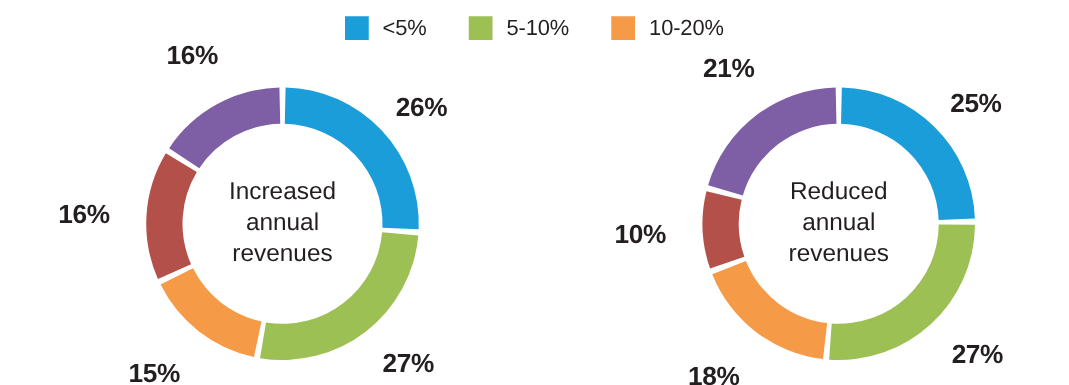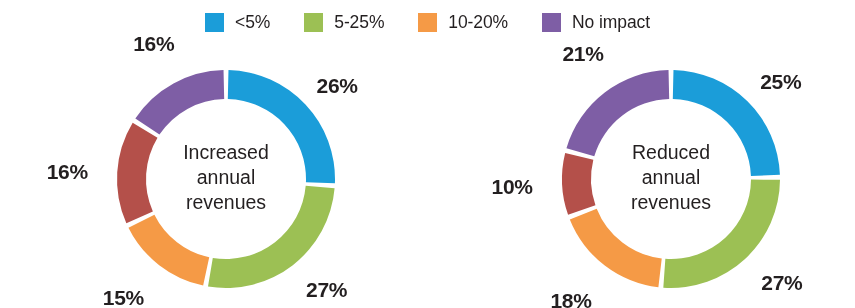--- a/index.html
+++ b/index.html
@@ -91,29 +91,25 @@
 </head>
 <body>
 
 <div id="legend">
     <div class="legend-item">
       <span class="legend-swatch" style="background: rgb(27, 157, 217);"></span>
       <span class="legend-label">&lt;5%</span>
     </div>
     <div class="legend-item">
       <span class="legend-swatch" style="background: rgb(156, 192, 84);"></span>
-      <span class="legend-label">5-25%</span>
+      <span class="legend-label">5-10%</span>
     </div>
     <div class="legend-item">
       <span class="legend-swatch" style="background: rgb(245, 154, 70);"></span>
       <span class="legend-label">10-20%</span>
-    </div>
-    <div class="legend-item">
-      <span class="legend-swatch" style="background: rgb(126, 94, 165);"></span>
-      <span class="legend-label">No impact</span>
     </div>
   </div>
 
 <div id="charts">
   <div class="donut-wrap" id="donut-left">
       <svg class="donut-svg" viewBox="0 0 427 264">
         <path d="M 216.47291935943318 26.02805558382589 A 109 109 0 0 1 322.9121890674746 139.37436538604902 L 293.9355516091557 138.2105434026048 A 80 80 0 0 0 215.8149866858225 55.02059125418414 Z" fill="#1b9dd9"></path>
         <path d="M 322.6016372848088 144.31044462197306 A 109 109 0 0 1 196.00981096118613 242.50513056755824 L 200.79619153114578 213.90284812297853 A 80 80 0 0 0 293.7076236952725 141.8333538509894 Z" fill="#9cc054"></path>
         <path d="M 191.15157664348337 241.57837280668804 A 109 109 0 0 1 116.45215458537928 183.63556162896919 L 142.405251071838 170.6958250487847 A 80 80 0 0 0 197.2305149676942 213.22265894068846 Z" fill="#f59a46"></path>
         <path d="M 114.34631887946523 179.16043295900496 A 109 109 0 0 1 120.66688777856419 78.6978671535361 L 145.4986332319737 93.67733369066869 A 80 80 0 0 0 140.85968358125888 167.41132694238897 Z" fill="#b4504a"></path>

